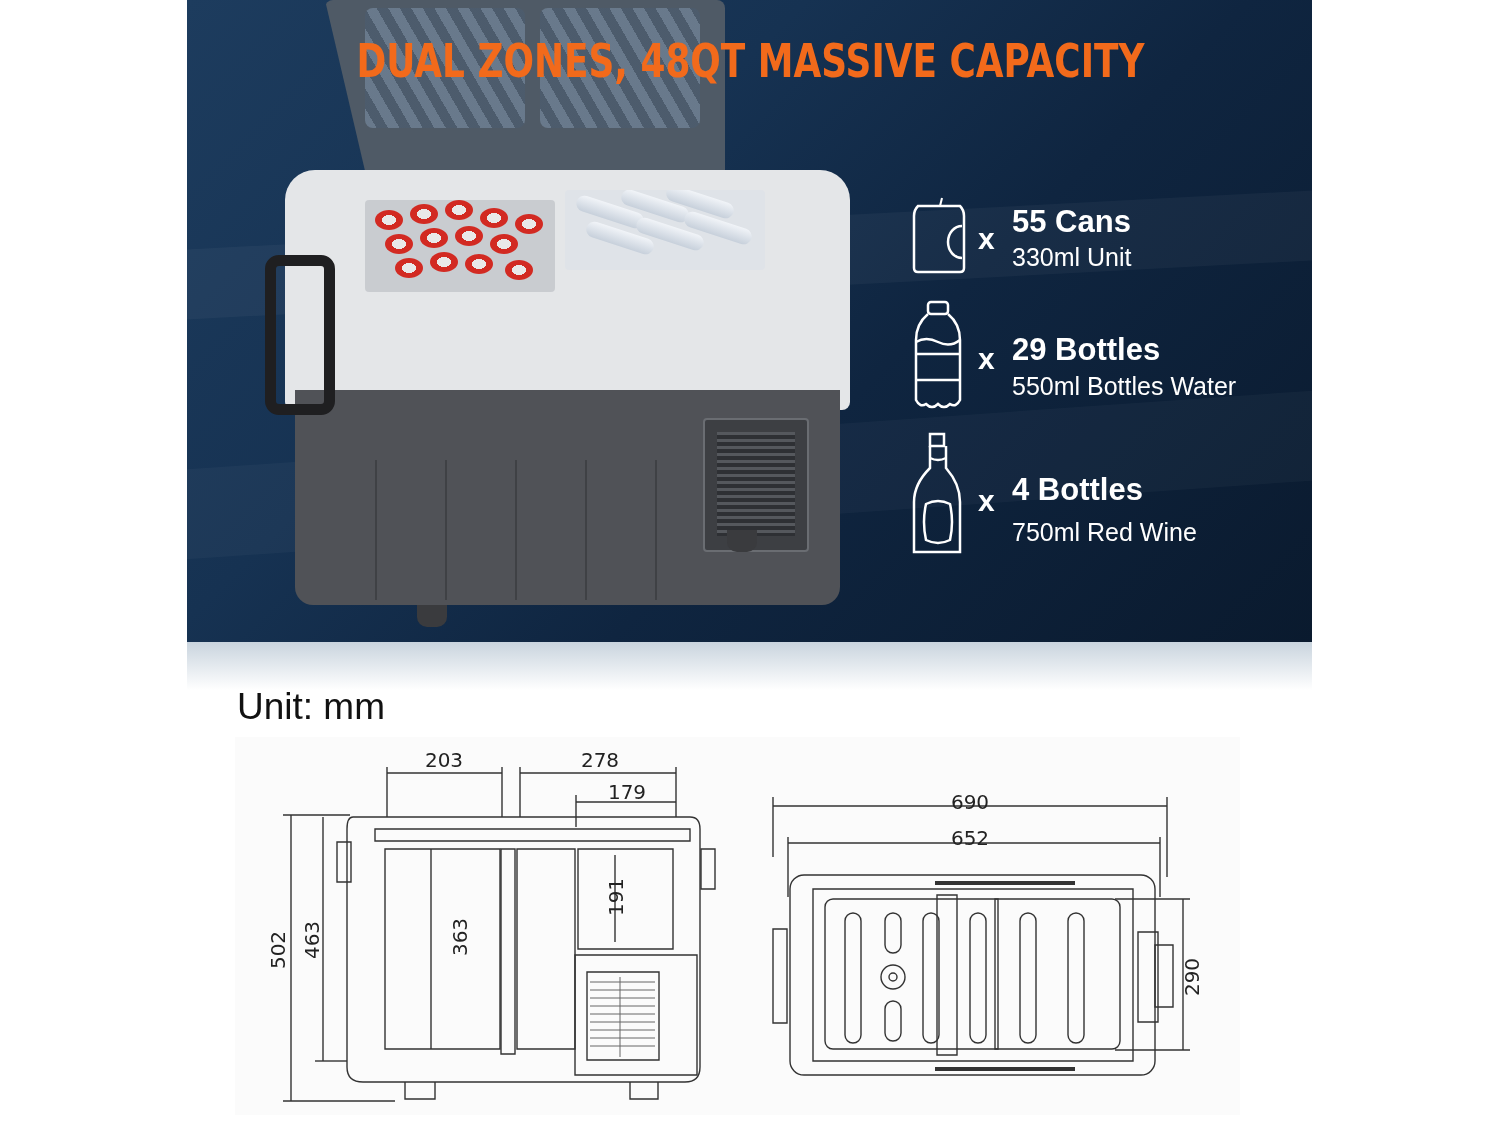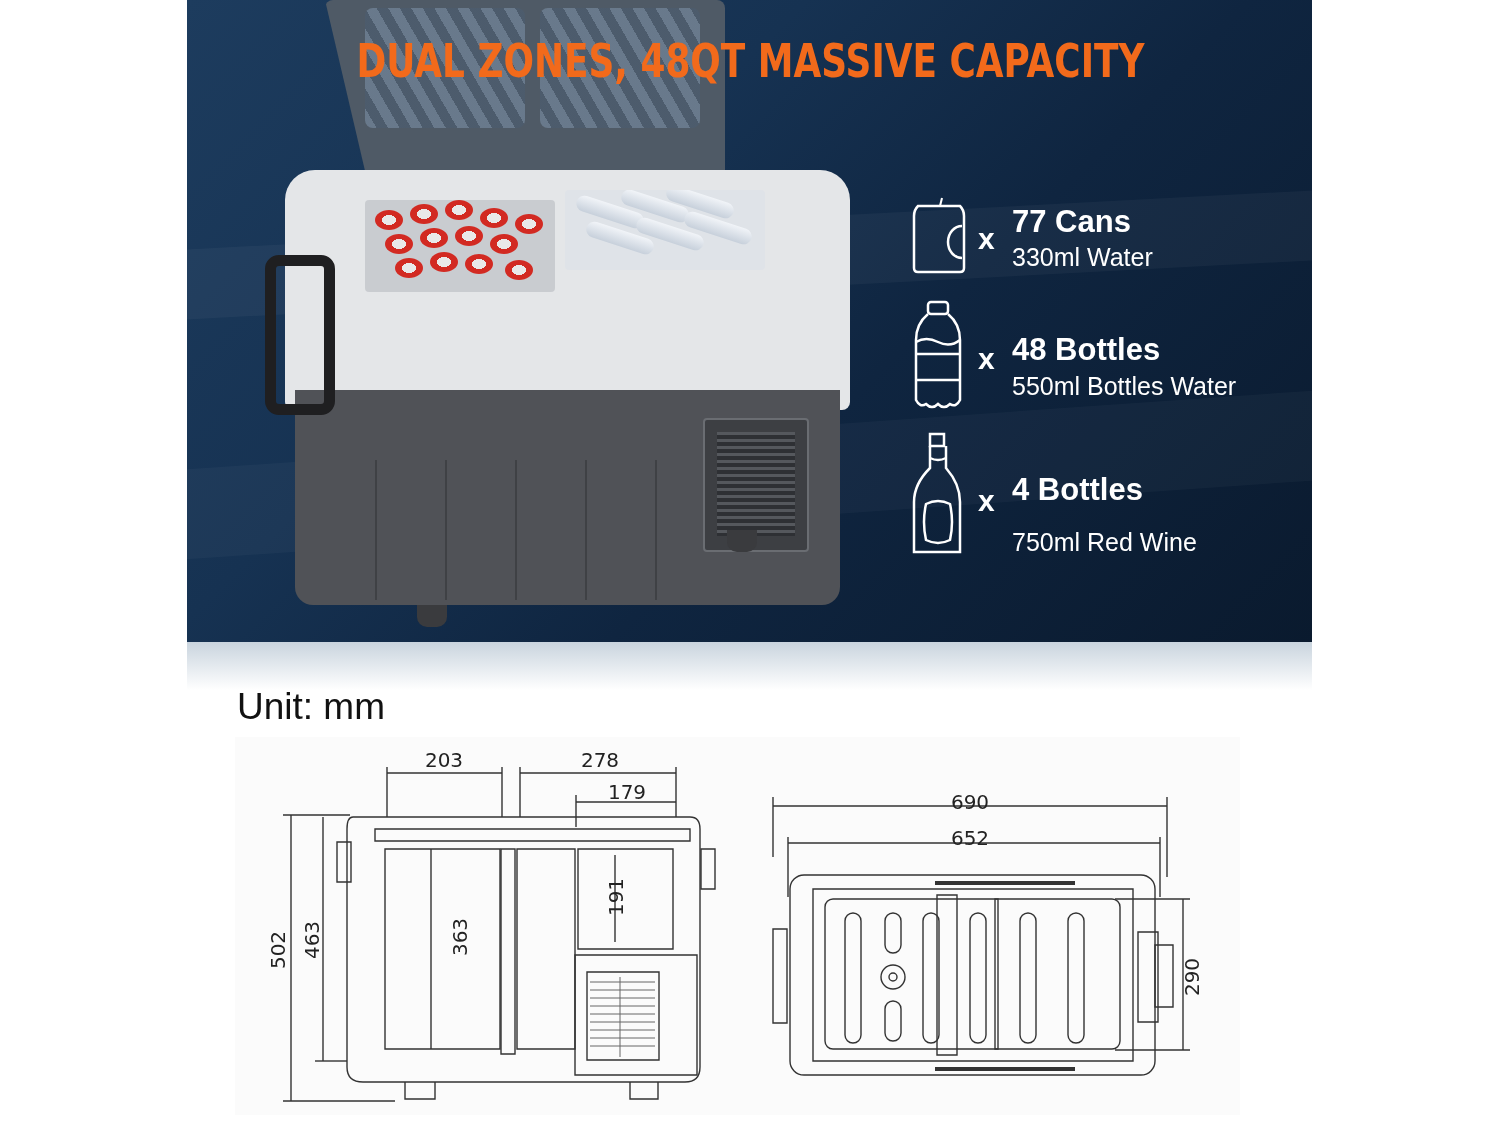--- a/index.html
+++ b/index.html
@@ -96,46 +96,46 @@
 
 <div class="title">DUAL ZONES, 48QT MASSIVE CAPACITY</div>
 
 <div class="cap" style="top:196px">
   <svg class="icon" width="56" height="78" viewBox="0 0 56 78">
     <path d="M30 2 L28 10" stroke="#fff" stroke-width="2" fill="none"></path>
     <path d="M6 10 H48 Q52 14 52 20 V72 Q52 76 48 76 H6 Q2 76 2 72 V20 Q2 14 6 10 Z" stroke="#fff" stroke-width="2.5" fill="none"></path>
     <path d="M50 30 A14 16 0 1 0 50 62" stroke="#fff" stroke-width="2.5" fill="none"></path>
   </svg>
   <span class="x" style="top:26px">x</span>
-  <span class="count" style="top:8px">77 Cans</span>
-  <span class="desc" style="top:47px">330ml Water</span>
+  <span class="count" style="top:8px">55 Cans</span>
+  <span class="desc" style="top:47px">330ml Unit</span>
 </div>
 
 <div class="cap" style="top:300px">
   <svg class="icon" width="52" height="112" viewBox="0 0 52 112">
     <rect x="16" y="2" width="20" height="12" rx="3" stroke="#fff" stroke-width="2.5" fill="none"></rect>
     <path d="M16 14 Q4 24 4 40 V100 Q8 108 14 104 Q20 110 26 104 Q32 110 38 104 Q44 108 48 100 V40 Q48 24 36 14" stroke="#fff" stroke-width="2.5" fill="none"></path>
     <path d="M4 42 Q14 36 26 42 Q38 48 48 40" stroke="#fff" stroke-width="2.5" fill="none"></path>
     <path d="M4 54 H48 M4 80 H48" stroke="#fff" stroke-width="2.5" fill="none"></path>
   </svg>
   <span class="x" style="top:42px">x</span>
-  <span class="count" style="top:32px">48 Bottles</span>
+  <span class="count" style="top:32px">29 Bottles</span>
   <span class="desc" style="top:72px">550ml Bottles Water</span>
 </div>
 
 <div class="cap" style="top:432px">
   <svg class="icon" width="52" height="124" viewBox="0 0 52 124">
     <rect x="18" y="2" width="14" height="12" stroke="#fff" stroke-width="2.5" fill="none"></rect>
     <path d="M18 14 V36 Q2 52 2 70 V120 H48 V70 Q48 52 34 36 V14" stroke="#fff" stroke-width="2.5" fill="none"></path>
     <path d="M18 26 Q26 30 34 26" stroke="#fff" stroke-width="2.5" fill="none"></path>
     <path d="M14 72 Q26 66 38 72 Q42 90 38 108 Q26 114 14 108 Q10 90 14 72 Z" stroke="#fff" stroke-width="2.5" fill="none"></path>
   </svg>
   <span class="x" style="top:52px">x</span>
   <span class="count" style="top:40px">4 Bottles</span>
-  <span class="desc" style="top:96px">750ml Red Wine</span>
+  <span class="desc" style="top:86px">750ml Red Wine</span>
 </div>
 
 <div class="hero-fade"></div>
 
 <div class="unit">Unit: mm</div>
 
 <div class="drawing">
   <svg width="1005" height="378" viewBox="0 0 1005 378">
 
     <g stroke="#333" stroke-width="1.4" fill="none">

